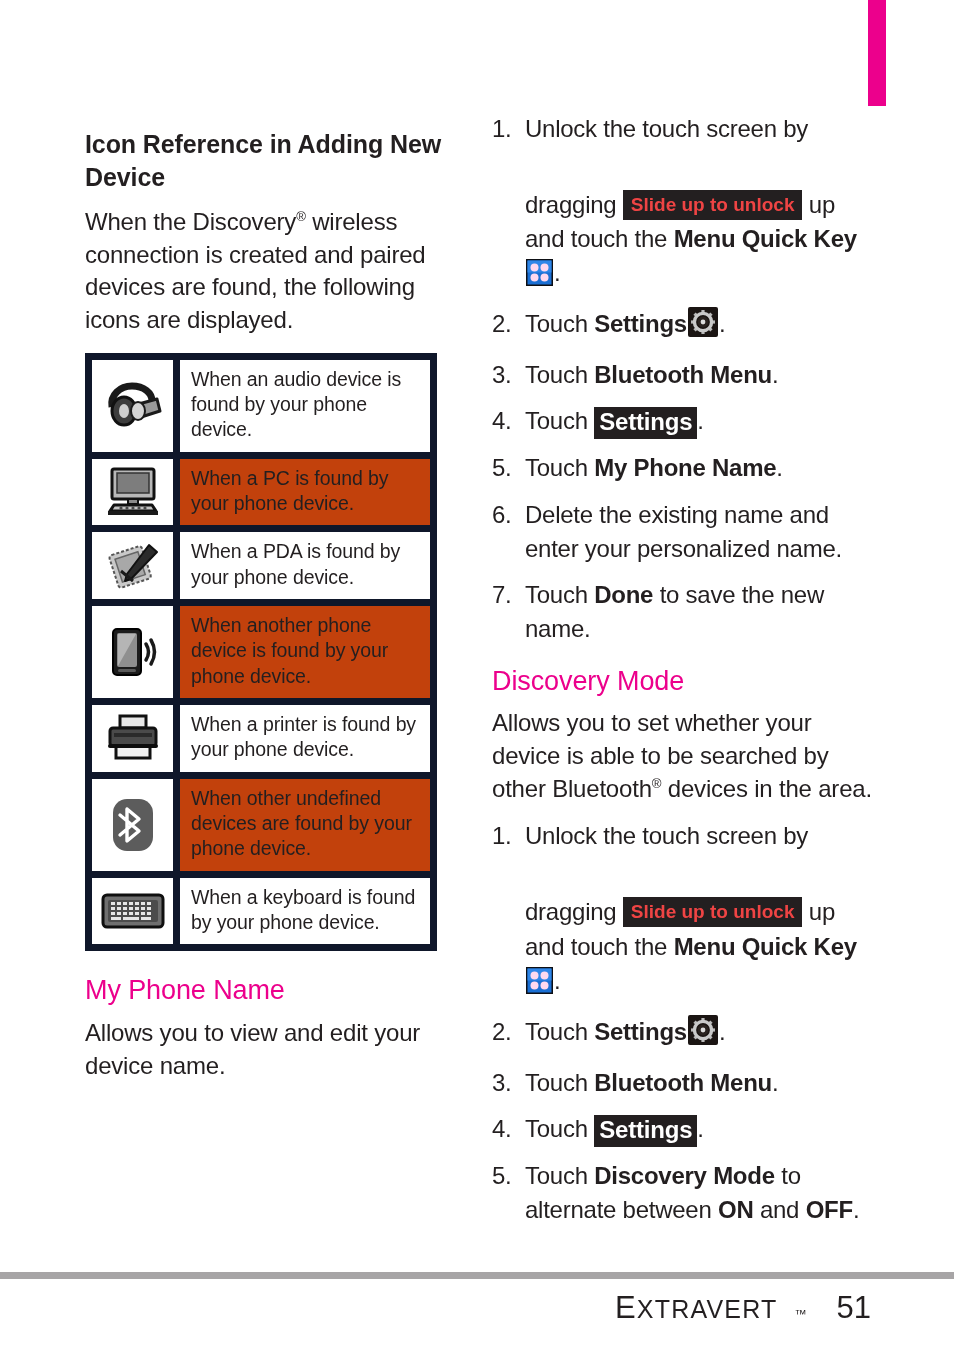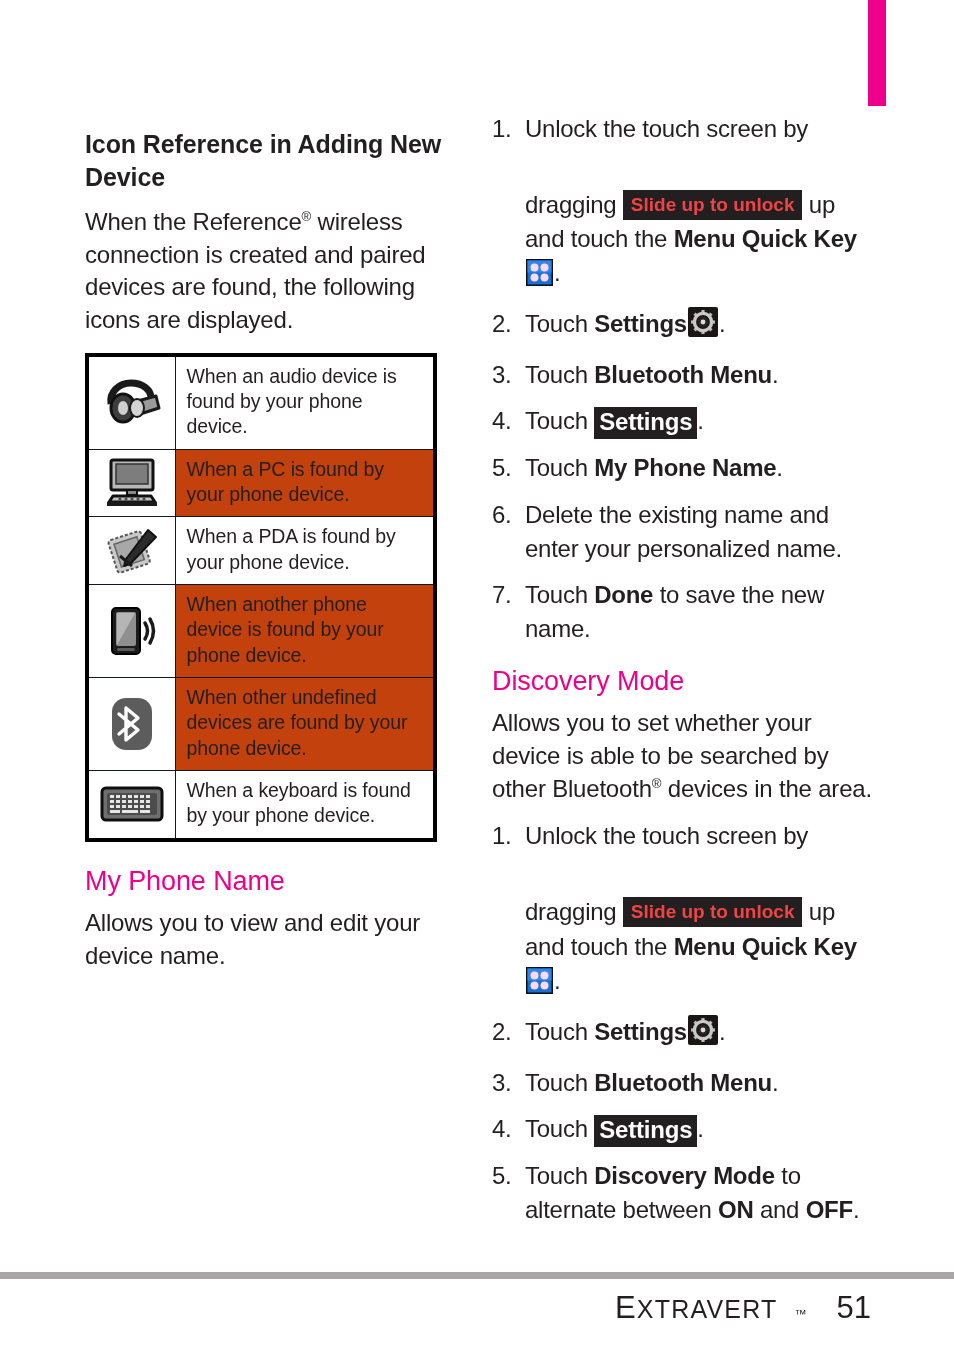--- a/index.html
+++ b/index.html
@@ -71,21 +71,21 @@
   
   .icon-table {
     margin-top: 16px;
     border: 4px solid #000;
     border-collapse: collapse;
     width: 352px;
     table-layout: fixed;
   }
   .icon-table tr { }
   .icon-table td {
-    border: 1px solid #0f172a;
+    border: 7px solid #0f172a;
     vertical-align: middle;
     padding: 0;
   }
   .icon-table td.cell-icon {
     width: 88px;
     text-align: center;
     background: #ffffff;
     padding: 6px 2px;
   }
   .icon-table td.cell-text {
@@ -193,21 +193,21 @@
 
 <div class="edge-tab"></div>
 
 <div class="page">
 
   <div class="col col-left">
 
     <h2 class="sect-head">Icon Reference in Adding New Device</h2>
 
     <p class="body">
-      <span>When the Reference</span><sup class="reg">®</sup><span> wireless connection is created and paired devices are found, the following icons are displayed.</span>
+      <span>When the Discovery</span><sup class="reg">®</sup><span> wireless connection is created and paired devices are found, the following icons are displayed.</span>
     </p>
 
     <table class="icon-table">
       <tbody>
 
         <tr>
           <td class="cell-icon">
             <svg class="dev-ico" width="62" height="50" viewBox="0 0 62 50">
               <path d="M10 26 C8 14 18 5 30 5 C42 5 50 12 50 20 L50 24" fill="none" stroke="#1a1a1a" stroke-width="7"></path>
               <ellipse cx="22" cy="30" rx="12" ry="14" fill="#3d3d3d" stroke="#111" stroke-width="3"></ellipse>
@@ -260,20 +260,32 @@
               <rect x="12" y="9" width="20" height="34" rx="2" fill="#8f8f8f"></rect>
               <path d="M13 10 L31 10 L13 42 Z" fill="#b5b5b5"></path>
               <rect x="13" y="45" width="18" height="3" rx="1.5" fill="#5a5a5a"></rect>
               <path d="M41 20 Q46 28 41 36" fill="none" stroke="#1a1a1a" stroke-width="3.5" stroke-linecap="round"></path>
               <path d="M46 16 Q53 28 46 40" fill="none" stroke="#1a1a1a" stroke-width="3.5" stroke-linecap="round"></path>
             </svg>
           </td>
           <td class="cell-text">When another phone device is found by your phone device.</td>
         </tr>
 
+        <tr>
+          <td class="cell-icon">
+            <svg class="dev-ico" width="58" height="50" viewBox="0 0 58 50">
+              <rect x="16" y="3" width="26" height="12" fill="#e8e8e8" stroke="#111" stroke-width="3"></rect>
+              <rect x="6" y="15" width="46" height="18" rx="3" fill="#4a4a4a" stroke="#111" stroke-width="3"></rect>
+              <rect x="10" y="20" width="38" height="4" fill="#2a2a2a"></rect>
+              <rect x="12" y="33" width="34" height="12" fill="#f2f2f2" stroke="#111" stroke-width="3"></rect>
+              <rect x="4" y="31" width="50" height="4" rx="2" fill="#0d0d0d"></rect>
+            </svg>
+          </td>
+          <td class="cell-text">When a printer is found by your phone device.</td>
+        </tr>
 
         <tr class="shade">
           <td class="cell-icon">
             <svg class="dev-ico" width="52" height="56" viewBox="0 0 52 56">
               <rect x="6" y="2" width="40" height="52" rx="14" fill="#5c5c5c"></rect>
               <path d="M20 12 L32 22 L20 32 L20 12 M20 24 L32 34 L20 44 L20 24 M13 18 L32 34 M13 38 L32 22" fill="none" stroke="#ffffff" stroke-width="3.4" stroke-linejoin="round" stroke-linecap="round"></path>
             </svg>
           </td>
           <td class="cell-text">When other undefined devices are found by your phone device.</td>
         </tr>

